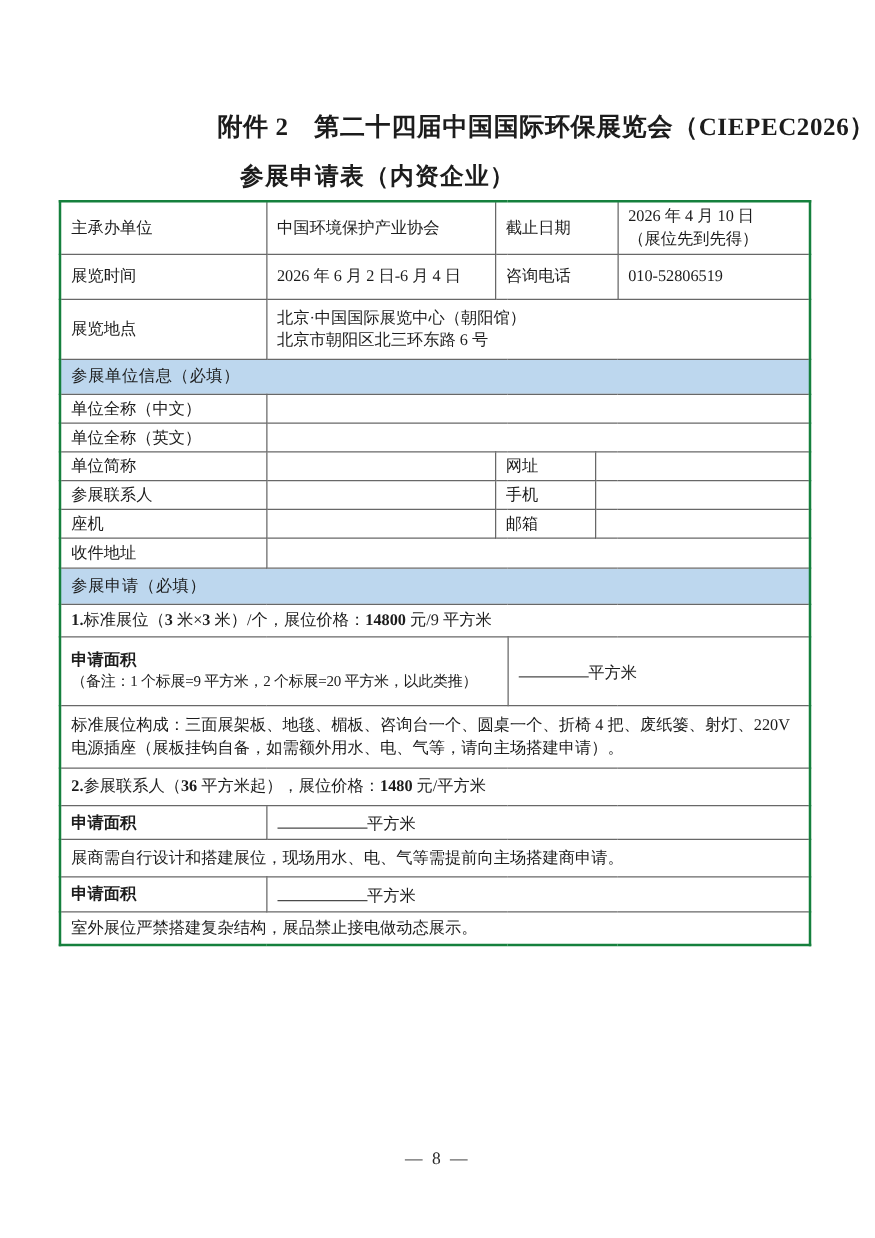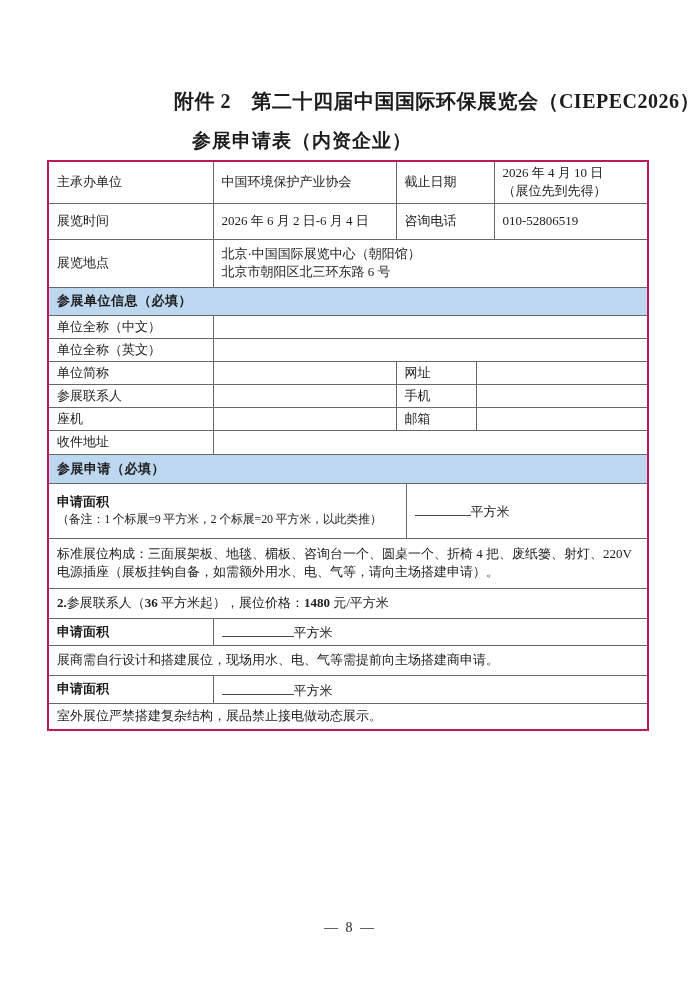--- a/index.html
+++ b/index.html
@@ -13,29 +13,29 @@
     position:absolute; top:88px; left:0; width:700px;
     text-align:right; font-size:20px; font-weight:bold; letter-spacing:.5px;
   }
   .title2 {
     position:absolute; top:128px; left:0; width:604px;
     text-align:center; font-size:19px; font-weight:bold; letter-spacing:1px;
   }
   table.form {
     position:absolute; left:47px; top:160px; width:600px;
     border-collapse:collapse; table-layout:fixed;
-    border:2px solid #be185d;
+    border:2px solid #15803d;
   }
   table.form td {
     border:1px solid #686868;
     font-size:13px; line-height:1.4;
     padding:2px 8px; vertical-align:middle; overflow:hidden;
   }
   tr.sec-hdr td {
-    background:#BDD7EE; font-weight:bold; letter-spacing:.5px;
+    background:#BDD7EE; font-weight:normal; letter-spacing:.5px;
   }
   tr.hA{height:42px} tr.hB{height:36px} tr.hC{height:48px}
   tr.hD{height:28px} tr.hE{height:20px} tr.hG{height:19px}
   tr.hJ{height:22px} tr.hK{height:29px} tr.hL{height:26px}
   tr.hM{height:55px} tr.hN{height:50px} tr.hO{height:30px}
   tr.hP{height:27px} tr.hQ{height:30px} tr.hR{height:30px}
   tr.hS{height:28px} tr.hT{height:27px}
   .b { font-weight:bold; }
   .note-small { font-size:12px; letter-spacing:-.2px; white-space:nowrap; }
   .blank {
@@ -121,20 +121,23 @@
   </tr>
   <tr class="hJ">
     <td>收件地址</td>
     <td colspan="5"></td>
   </tr>
 
   <tr class="sec-hdr hK">
     <td colspan="6">参展申请（必填）</td>
   </tr>
 
+  <tr class="hL">
+    <td colspan="6"><span class="b">1.</span><span>标准展位（</span><span class="b">3</span><span> 米×</span><span class="b">3</span><span> 米）/个，展位价格：</span><span class="b">14800</span><span> 元/9 平方米</span></td>
+  </tr>
   <tr class="hM">
     <td colspan="3">
       <div class="b">申请面积</div>
       <div class="note-small">（备注：1 个标展=9 平方米，2 个标展=20 平方米，以此类推）</div>
     </td>
     <td colspan="3" class="area-cell">
       <span class="blank w-std"></span><span>平方米</span>
     </td>
   </tr>
   <tr class="hN">

